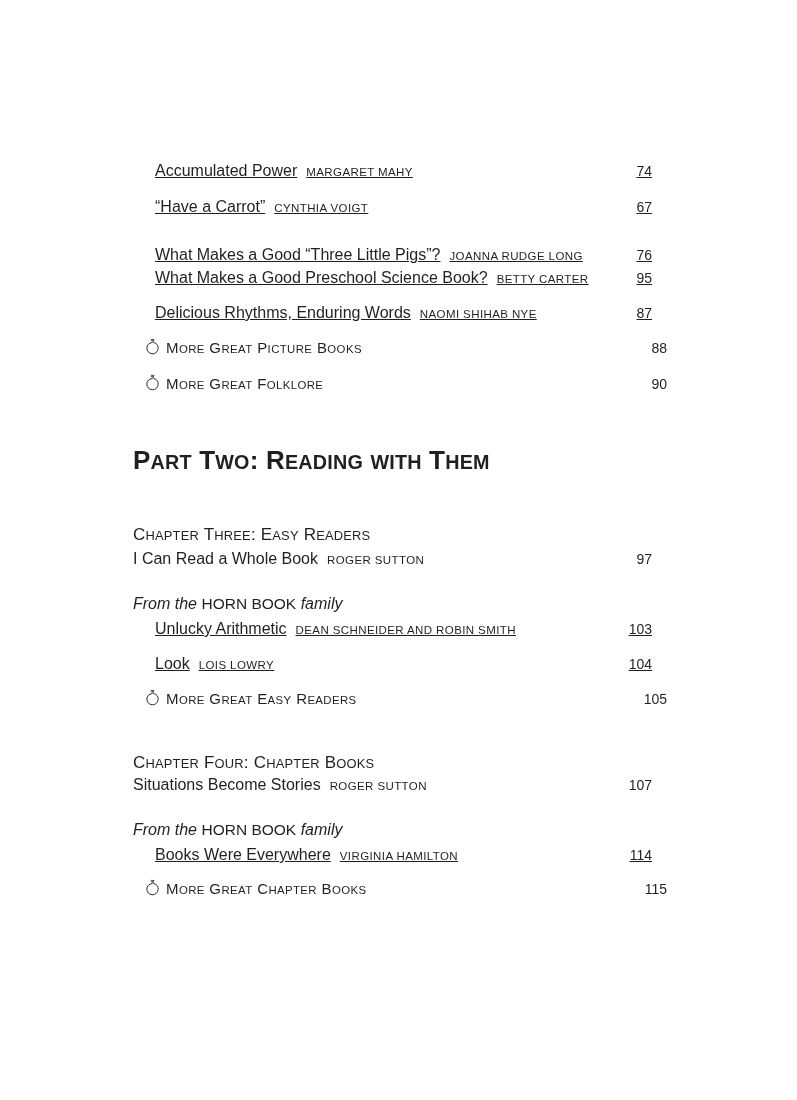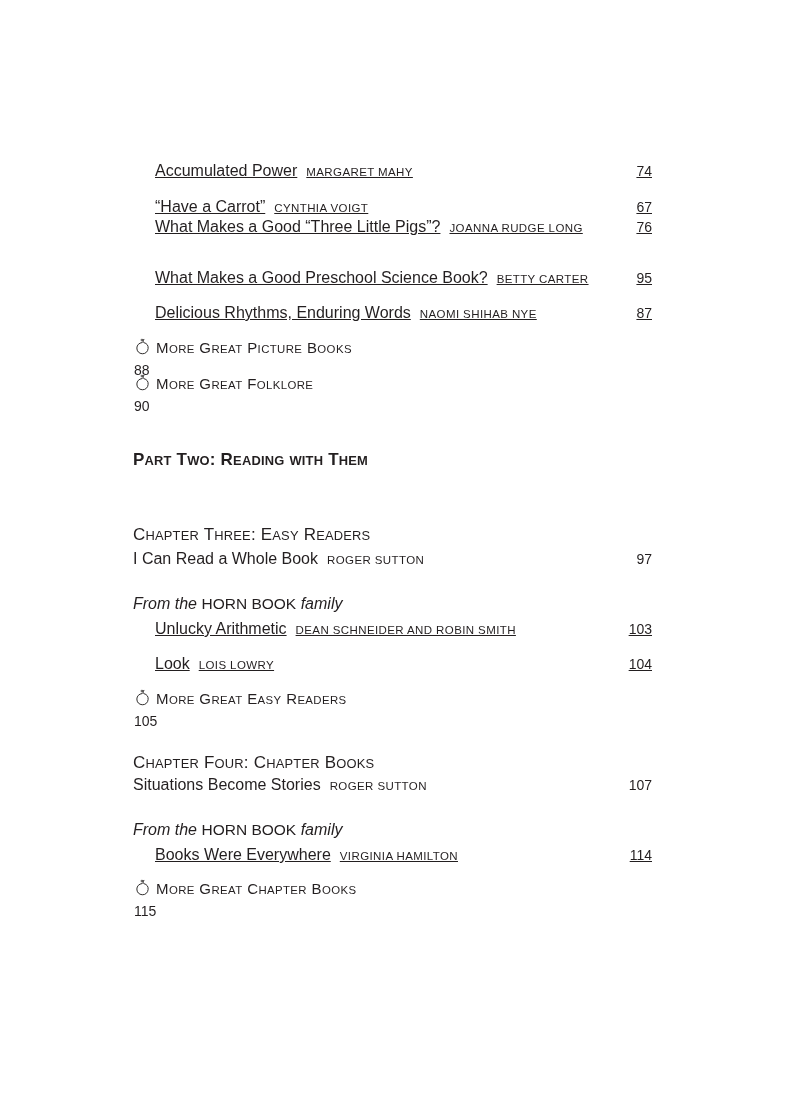--- a/index.html
+++ b/index.html
@@ -16,30 +16,30 @@
   .row {
     position:absolute;
     left:133px; width:519px;
     display:flex;
     justify-content:space-between;
     align-items:baseline;
     line-height:21px;
     white-space:nowrap;
   }
   .row.indent  { left:155px; width:497px;text-decoration:underline; }
-  .row.iconrow { left:134px; width:523px;flex-direction:column; }
+  .row.iconrow { left:144px; width:523px; }
 
   .t { display:inline; }
   .title  { font-size:16px; }
   .title.bold { font-weight:700; }
   .author { font-size:11.5px; margin-left:9px; letter-spacing:0.4px; }
   .page-num { font-size:14px; }
 
   .part-heading {
-    font-size:17px; font-weight:700; letter-spacing:0.2px;
+    font-size:26px; font-weight:700; letter-spacing:0.2px;
   }
   .chapter-heading {
     font-size:17px; font-weight:400; letter-spacing:0.2px;
   }
   .more-label {
     font-size:15px; letter-spacing:0.4px;
   }
   .sc { font-size:0.76em; }
 
   .fam { font-size:16px; white-space:pre; }
@@ -60,21 +60,21 @@
 <div class="page">
 
   <div class="row indent" style="top:160px">
     <span class="t"><span class="title">Accumulated Power</span><span class="author">MARGARET MAHY</span></span>
     <span class="page-num">74</span>
   </div>
   <div class="row indent" style="top:196px">
     <span class="t"><span class="title">“Have a Carrot”</span><span class="author">CYNTHIA VOIGT</span></span>
     <span class="page-num">67</span>
   </div>
-  <div class="row indent" style="top:216px">
+  <div class="row indent" style="top:244px">
     <span class="t"><span class="title">What Makes a Good “Three Little Pigs”?</span><span class="author">JOANNA RUDGE LONG</span></span>
     <span class="page-num">76</span>
   </div>
   <div class="row indent" style="top:267px">
     <span class="t"><span class="title">What Makes a Good Preschool Science Book?</span><span class="author">BETTY CARTER</span></span>
     <span class="page-num">95</span>
   </div>
   <div class="row indent" style="top:302px">
     <span class="t"><span class="title">Delicious Rhythms, Enduring Words</span><span class="author">NAOMI SHIHAB NYE</span></span>
     <span class="page-num">87</span>

